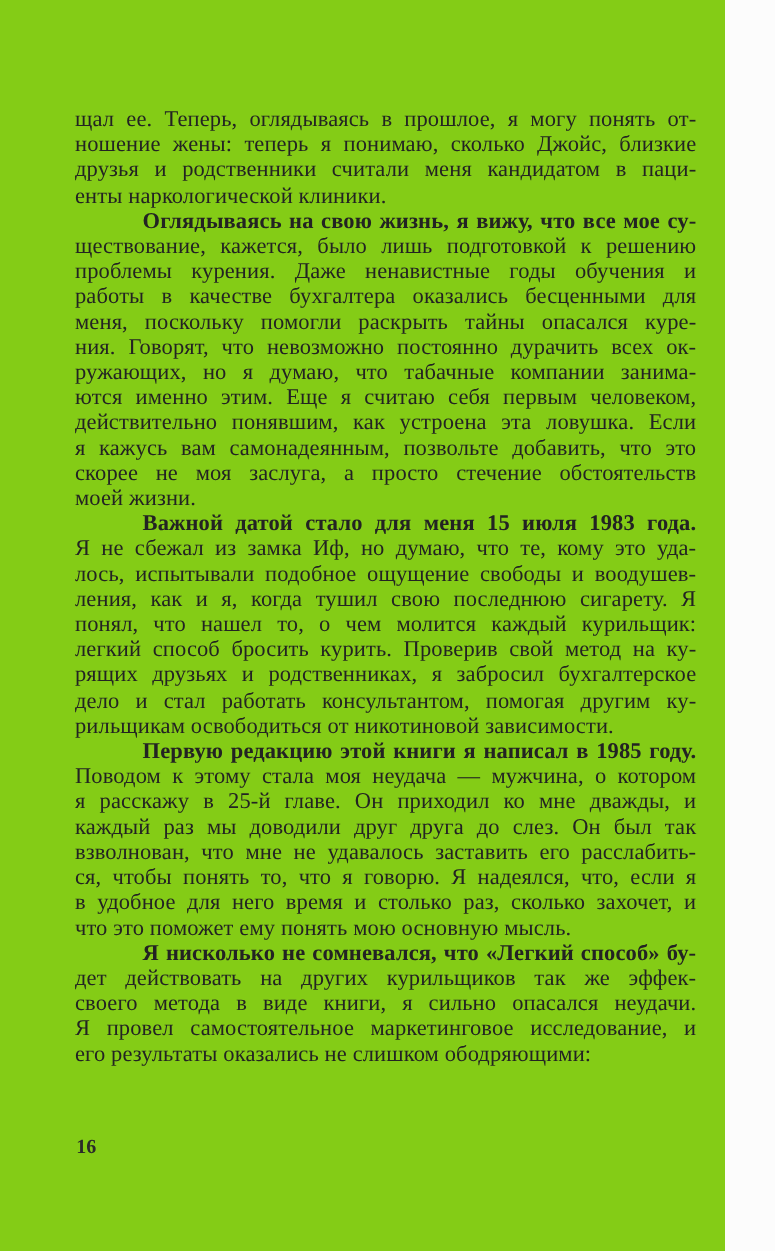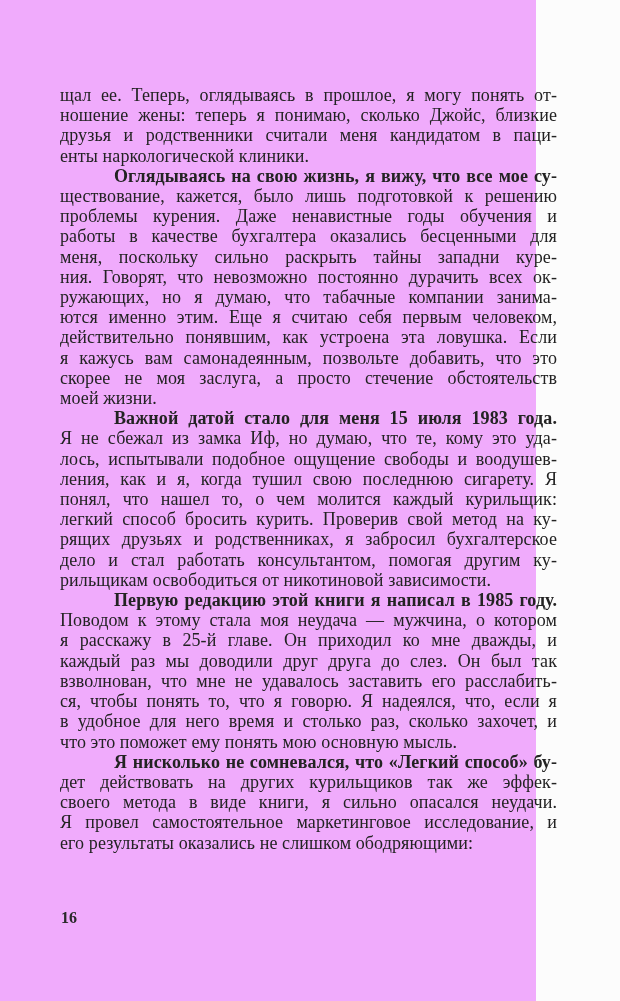--- a/index.html
+++ b/index.html
@@ -12,23 +12,23 @@
     background: #fcfcfc;
     font-family: "Liberation Serif", "DejaVu Serif", serif;
     color: #232323;
     overflow: hidden;
     position: relative;
   }
   .book-page {
     position: absolute;
     left: 0;
     top: 0;
-    width: 536px;
+    width: 580px;
     height: 1001px;
-    background: #f0abfc;
+    background: #84cc16;
   }
   .text-block {
     position: absolute;
     left: 60px;
     top: 85px;
     width: 497px;
   }
   .line {
     font-size: 18px;
     line-height: 20.2px;
@@ -60,21 +60,21 @@
 <div class="book-page">
   <div class="text-block">
       <div class="line">щал ее. Теперь, оглядываясь в прошлое, я могу понять от-</div>
       <div class="line">ношение жены: теперь я понимаю, сколько Джойс, близкие</div>
       <div class="line">друзья и родственники считали меня кандидатом в паци-</div>
       <div class="line last">енты наркологической клиники.</div>
       <div class="line indent">Оглядываясь на свою жизнь, я вижу, что все мое су-</div>
       <div class="line">ществование, кажется, было лишь подготовкой к решению</div>
       <div class="line">проблемы курения. Даже ненавистные годы обучения и</div>
       <div class="line">работы в качестве бухгалтера оказались бесценными для</div>
-      <div class="line">меня, поскольку сильно раскрыть тайны западни куре-</div>
+      <div class="line">меня, поскольку помогли раскрыть тайны опасался куре-</div>
       <div class="line">ния. Говорят, что невозможно постоянно дурачить всех ок-</div>
       <div class="line">ружающих, но я думаю, что табачные компании занима-</div>
       <div class="line">ются именно этим. Еще я считаю себя первым человеком,</div>
       <div class="line">действительно понявшим, как устроена эта ловушка. Если</div>
       <div class="line">я кажусь вам самонадеянным, позвольте добавить, что это</div>
       <div class="line">скорее не моя заслуга, а просто стечение обстоятельств</div>
       <div class="line last">моей жизни.</div>
       <div class="line indent">Важной датой стало для меня 15 июля 1983 года.</div>
       <div class="line">Я не сбежал из замка Иф, но думаю, что те, кому это уда-</div>
       <div class="line">лось, испытывали подобное ощущение свободы и воодушев-</div>

